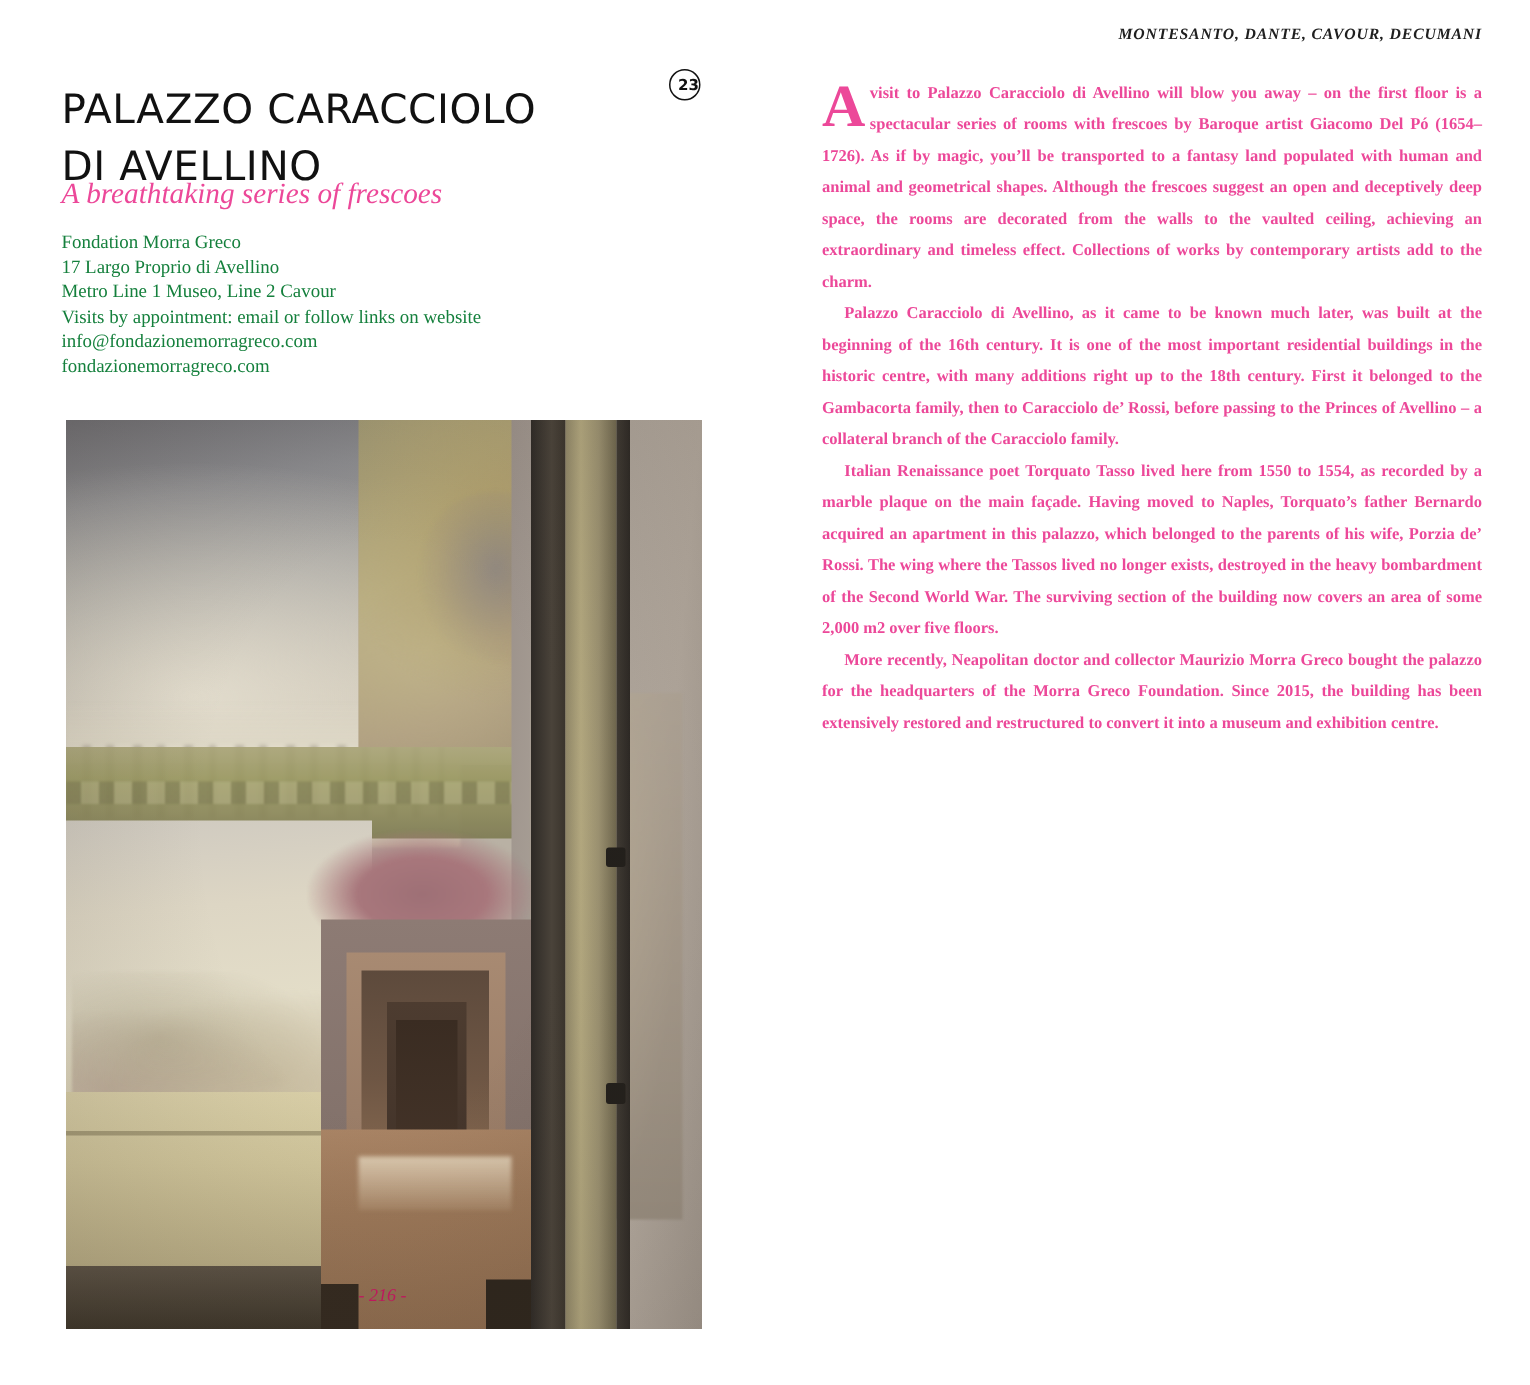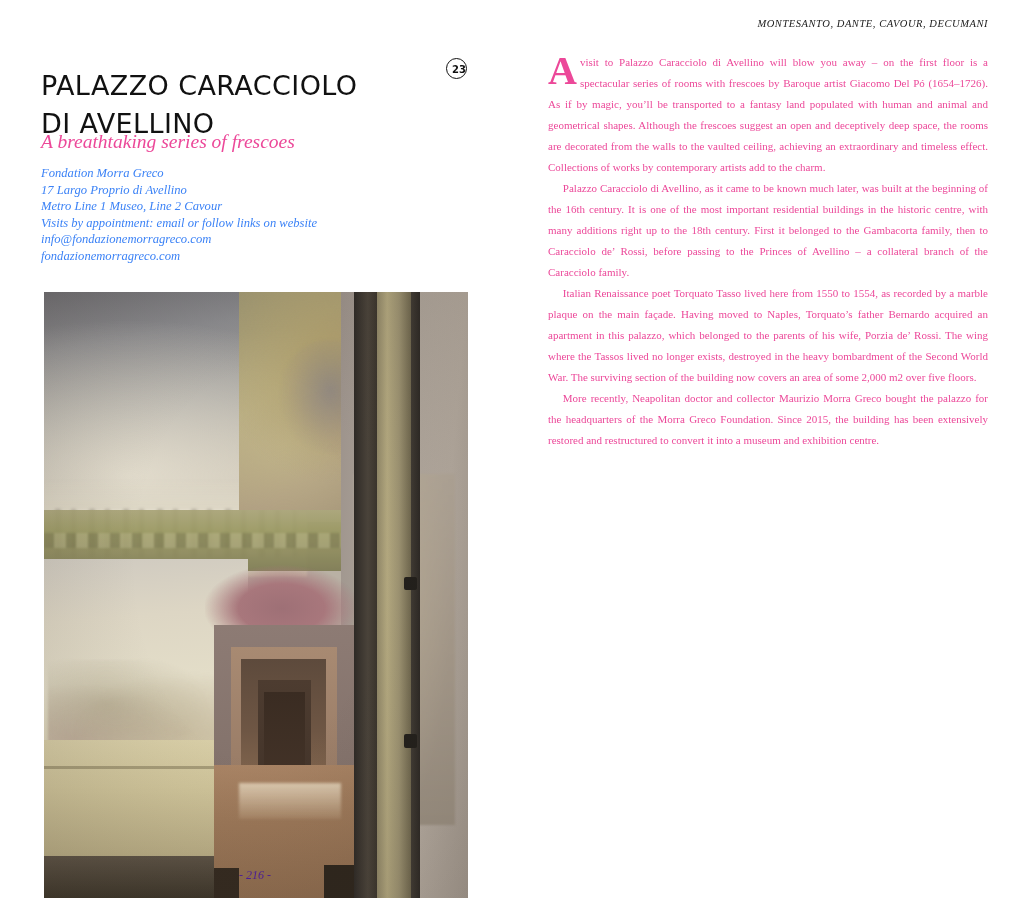--- a/index.html
+++ b/index.html
@@ -12,21 +12,21 @@
     height: 923px;
     position: relative;
     font-family: "Liberation Serif", serif;
     color: #1a1a1a;
     overflow: hidden;
   }
 
   
   #left-page {
     position: absolute;
-    left: 0; top: 16px;
+    left: 0; top: 4px;
     width: 510px; height: 887px;
   }
 
   #headline {
     position: absolute;
     left: 41px; top: 33px;
     width: 380px;
     font-family: "DejaVu Sans", sans-serif;
     font-weight: 400;
     font-size: 27px;
@@ -60,24 +60,23 @@
     font-size: 19.5px;
     line-height: 24px;
     color: #ec4899;
   }
 
   #infoblock {
     position: absolute;
     left: 41px; top: 149px;
     width: 420px;
     font-family: "Liberation Serif", serif;
-    font-style: italic;
     font-size: 12.6px;
     line-height: 16.6px;
-    color: #3b82f6;
+    color: #15803d;
   }
   #infoblock div { white-space: nowrap; }
 
   
   #photo {
     position: absolute;
     left: 44px; top: 276px;
     width: 424px; height: 606px;
     overflow: hidden;
     background: #b9b1a4;
@@ -268,30 +267,30 @@
     background: radial-gradient(ellipse at 50% 45%, rgba(255,255,255,0) 40%, rgba(60,50,40,.16) 100%);
     pointer-events: none;
   }
 
   #left-folio, #right-folio {
     position: absolute;
     bottom: 20px;
     font-family: "Liberation Serif", serif;
     font-style: italic;
     font-size: 12px;
-    color: #4c1d95;
+    color: #be185d;
     text-align: center;
   }
   #left-folio { left: 0; width: 510px; }
 
   
   #right-page {
     position: absolute;
     left: 510px; top: 0;
-    width: 510px; height: 923px;
+    width: 510px; height: 923px; font-weight: bold;
   }
   #running-head {
     position: absolute;
     left: 38px; top: 18px;
     width: 440px;
     text-align: right;
     font-family: "Liberation Serif", serif;
     font-style: italic;
     font-size: 10.5px;
     letter-spacing: 0.55px;

